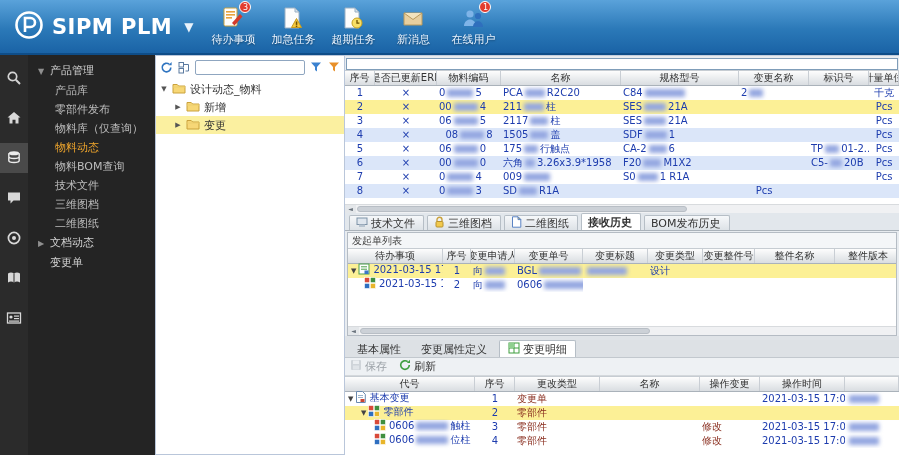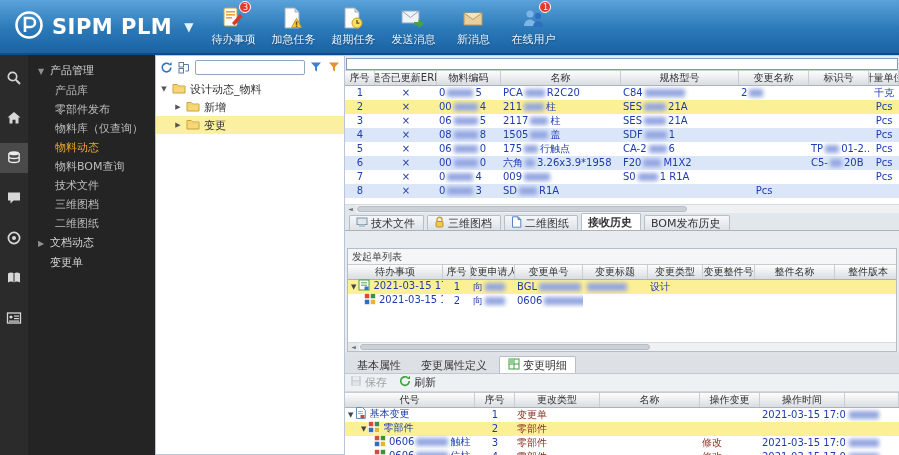--- a/index.html
+++ b/index.html
@@ -75,21 +75,21 @@
 
   .hscroll { flex:0 0 9px; background:#f0f1f3; border-top:1px solid #d8dbde; position:relative; cursor:pointer; }
   .hs-arr { position:absolute; left:0; top:0; width:11px; height:8px; font-size:6px; color:#69727c; text-align:center; line-height:8px; background:#e4e7ea; }
   .hs-thumb { position:absolute; top:1px; height:6px; background:#ccd1d7; border:1px solid #b8bec5; border-radius:3px; }
 
   .tabs-row { flex:0 0 18px; display:flex; align-items:flex-end; gap:3px; background:#e2e7ec; border-bottom:1px solid #aab2ba; padding:0 0 0 4px; }
   .tab { display:flex; align-items:center; gap:3px; padding:1px 8px 1px 6px; height:15px; font-size:11px; color:#333;
          background:linear-gradient(#f6f8fa,#dde2e7); border:1px solid #b6bec6; border-bottom:none; border-radius:2px 2px 0 0; cursor:pointer; white-space:nowrap; }
   .tab.active { background:#fff; height:17px; font-weight:bold; }
 
-  .groupbox { flex:0 0 104px; margin:17px 2px 0 2px; border:1px solid #b5bcc4; background:#fff; display:flex; flex-direction:column; }
+  .groupbox { flex:0 0 104px; margin:1px 2px 0 2px; border:1px solid #b5bcc4; background:#fff; display:flex; flex-direction:column; }
   .gb-title { flex:0 0 13px; font-size:10px; color:#444; padding:1px 4px 0 4px; background:#f4f6f8; }
   .gb-fill { flex:1; }
 
   .gap { flex:0 0 4px; background:#dfe3e7; }
 
   .btabs { flex:0 0 18px; display:flex; align-items:flex-end; gap:4px; background:#dde1e5; padding-left:4px; border-bottom:1px solid #c2c8ce; }
   .btab { display:flex; align-items:center; gap:3px; padding:1px 8px; height:15px; font-size:11px; color:#333; cursor:pointer; }
   .btab.active { background:#fff; border:1px solid #b6bec6; border-bottom:none; height:17px; border-radius:2px 2px 0 0; }
 
   .btoolbar { flex:0 0 18px; display:flex; align-items:center; gap:12px; padding-left:5px; background:#eef1f4; border-bottom:1px solid #d4d8dc; }
@@ -134,28 +134,20 @@
           <div class="tb-label">加急任务</div>
         </div>
         <div class="tb-item">
           <div class="tb-icon"><svg width="26" height="24" viewBox="0 0 26 24">
               <path d="M5 2 h10 l4 4 v16 h-14 z" fill="#fdfdfd" stroke="#9ab0c4"></path>
               <path d="M15 2 l4 4 h-4 z" fill="#d7e2ec" stroke="#9ab0c4"></path>
               <circle cx="17" cy="17" r="5" fill="#f8df66" stroke="#c9a21e"></circle>
               <path d="M17 14 v3.2 h2.4" stroke="#6e5200" stroke-width="1.3" fill="none"></path>
             </svg></div>
           <div class="tb-label">超期任务</div>
-        </div>
-        <div class="tb-item">
-          <div class="tb-icon"><svg width="26" height="24" viewBox="0 0 26 24">
-              <rect x="2" y="5" width="17" height="12" fill="#eef3f8" stroke="#8fa6ba"></rect>
-              <path d="M2 5 l8.5 6.5 L19 5" fill="none" stroke="#8fa6ba"></path>
-              <path d="M14 16 h4.5 v-2.8 l5.5 4.4 -5.5 4.4 v-2.8 h-4.5 z" fill="#49a33c"></path>
-            </svg></div>
-          <div class="tb-label">发送消息</div>
         </div>
         <div class="tb-item">
           <div class="tb-icon"><svg width="26" height="24" viewBox="0 0 26 24">
               <path d="M4 7 h18 v12 h-18 z" fill="#e7cf9f" stroke="#b99a5c"></path>
               <path d="M4 7 l9 6.5 9 -6.5" fill="#f2e3bd" stroke="#b99a5c"></path>
             </svg></div>
           <div class="tb-label">新消息</div>
         </div>
         <div class="tb-item">
           <div class="tb-icon"><svg width="26" height="24" viewBox="0 0 26 24">
@@ -330,21 +322,21 @@
             <div class="td" style="width: 64px;"><span>06</span><span class="blur-block" style="width: 24px;"></span><span>5</span></div>
             <div class="td" style="width: 120px;"><span>2117</span><span class="blur-block" style="width: 18px;"></span><span>柱</span></div>
             <div class="td" style="width: 118px;"><span>SES</span><span class="blur-block" style="width: 22px;"></span><span>21A</span></div>
             <div class="td" style="width: 70px;"></div>
             <div class="td" style="width: 60px;"></div>
             <div class="td c" style="width: 30px;"><span>Pcs</span></div>
           </div>
           <div class="tr alt">
             <div class="td c" style="width: 30px;"><span>4</span></div>
             <div class="td c" style="width: 62px;"><span>×</span></div>
-            <div class="td" style="width: 64px;"><span>08</span><span class="blur-block" style="width: 24px;"></span><span>8</span></div>
+            <div class="td" style="width: 64px; text-align: center;"><span>08</span><span class="blur-block" style="width: 24px;"></span><span>8</span></div>
             <div class="td" style="width: 120px;"><span>1505</span><span class="blur-block" style="width: 18px;"></span><span>盖</span></div>
             <div class="td" style="width: 118px;"><span>SDF</span><span class="blur-block" style="width: 22px;"></span><span>1</span></div>
             <div class="td" style="width: 70px;"></div>
             <div class="td" style="width: 60px;"></div>
             <div class="td c" style="width: 30px;"><span>Pcs</span></div>
           </div>
           <div class="tr">
             <div class="td c" style="width: 30px;"><span>5</span></div>
             <div class="td c" style="width: 62px;"><span>×</span></div>
             <div class="td" style="width: 64px;"><span>06</span><span class="blur-block" style="width: 24px;"></span><span>0</span></div>

